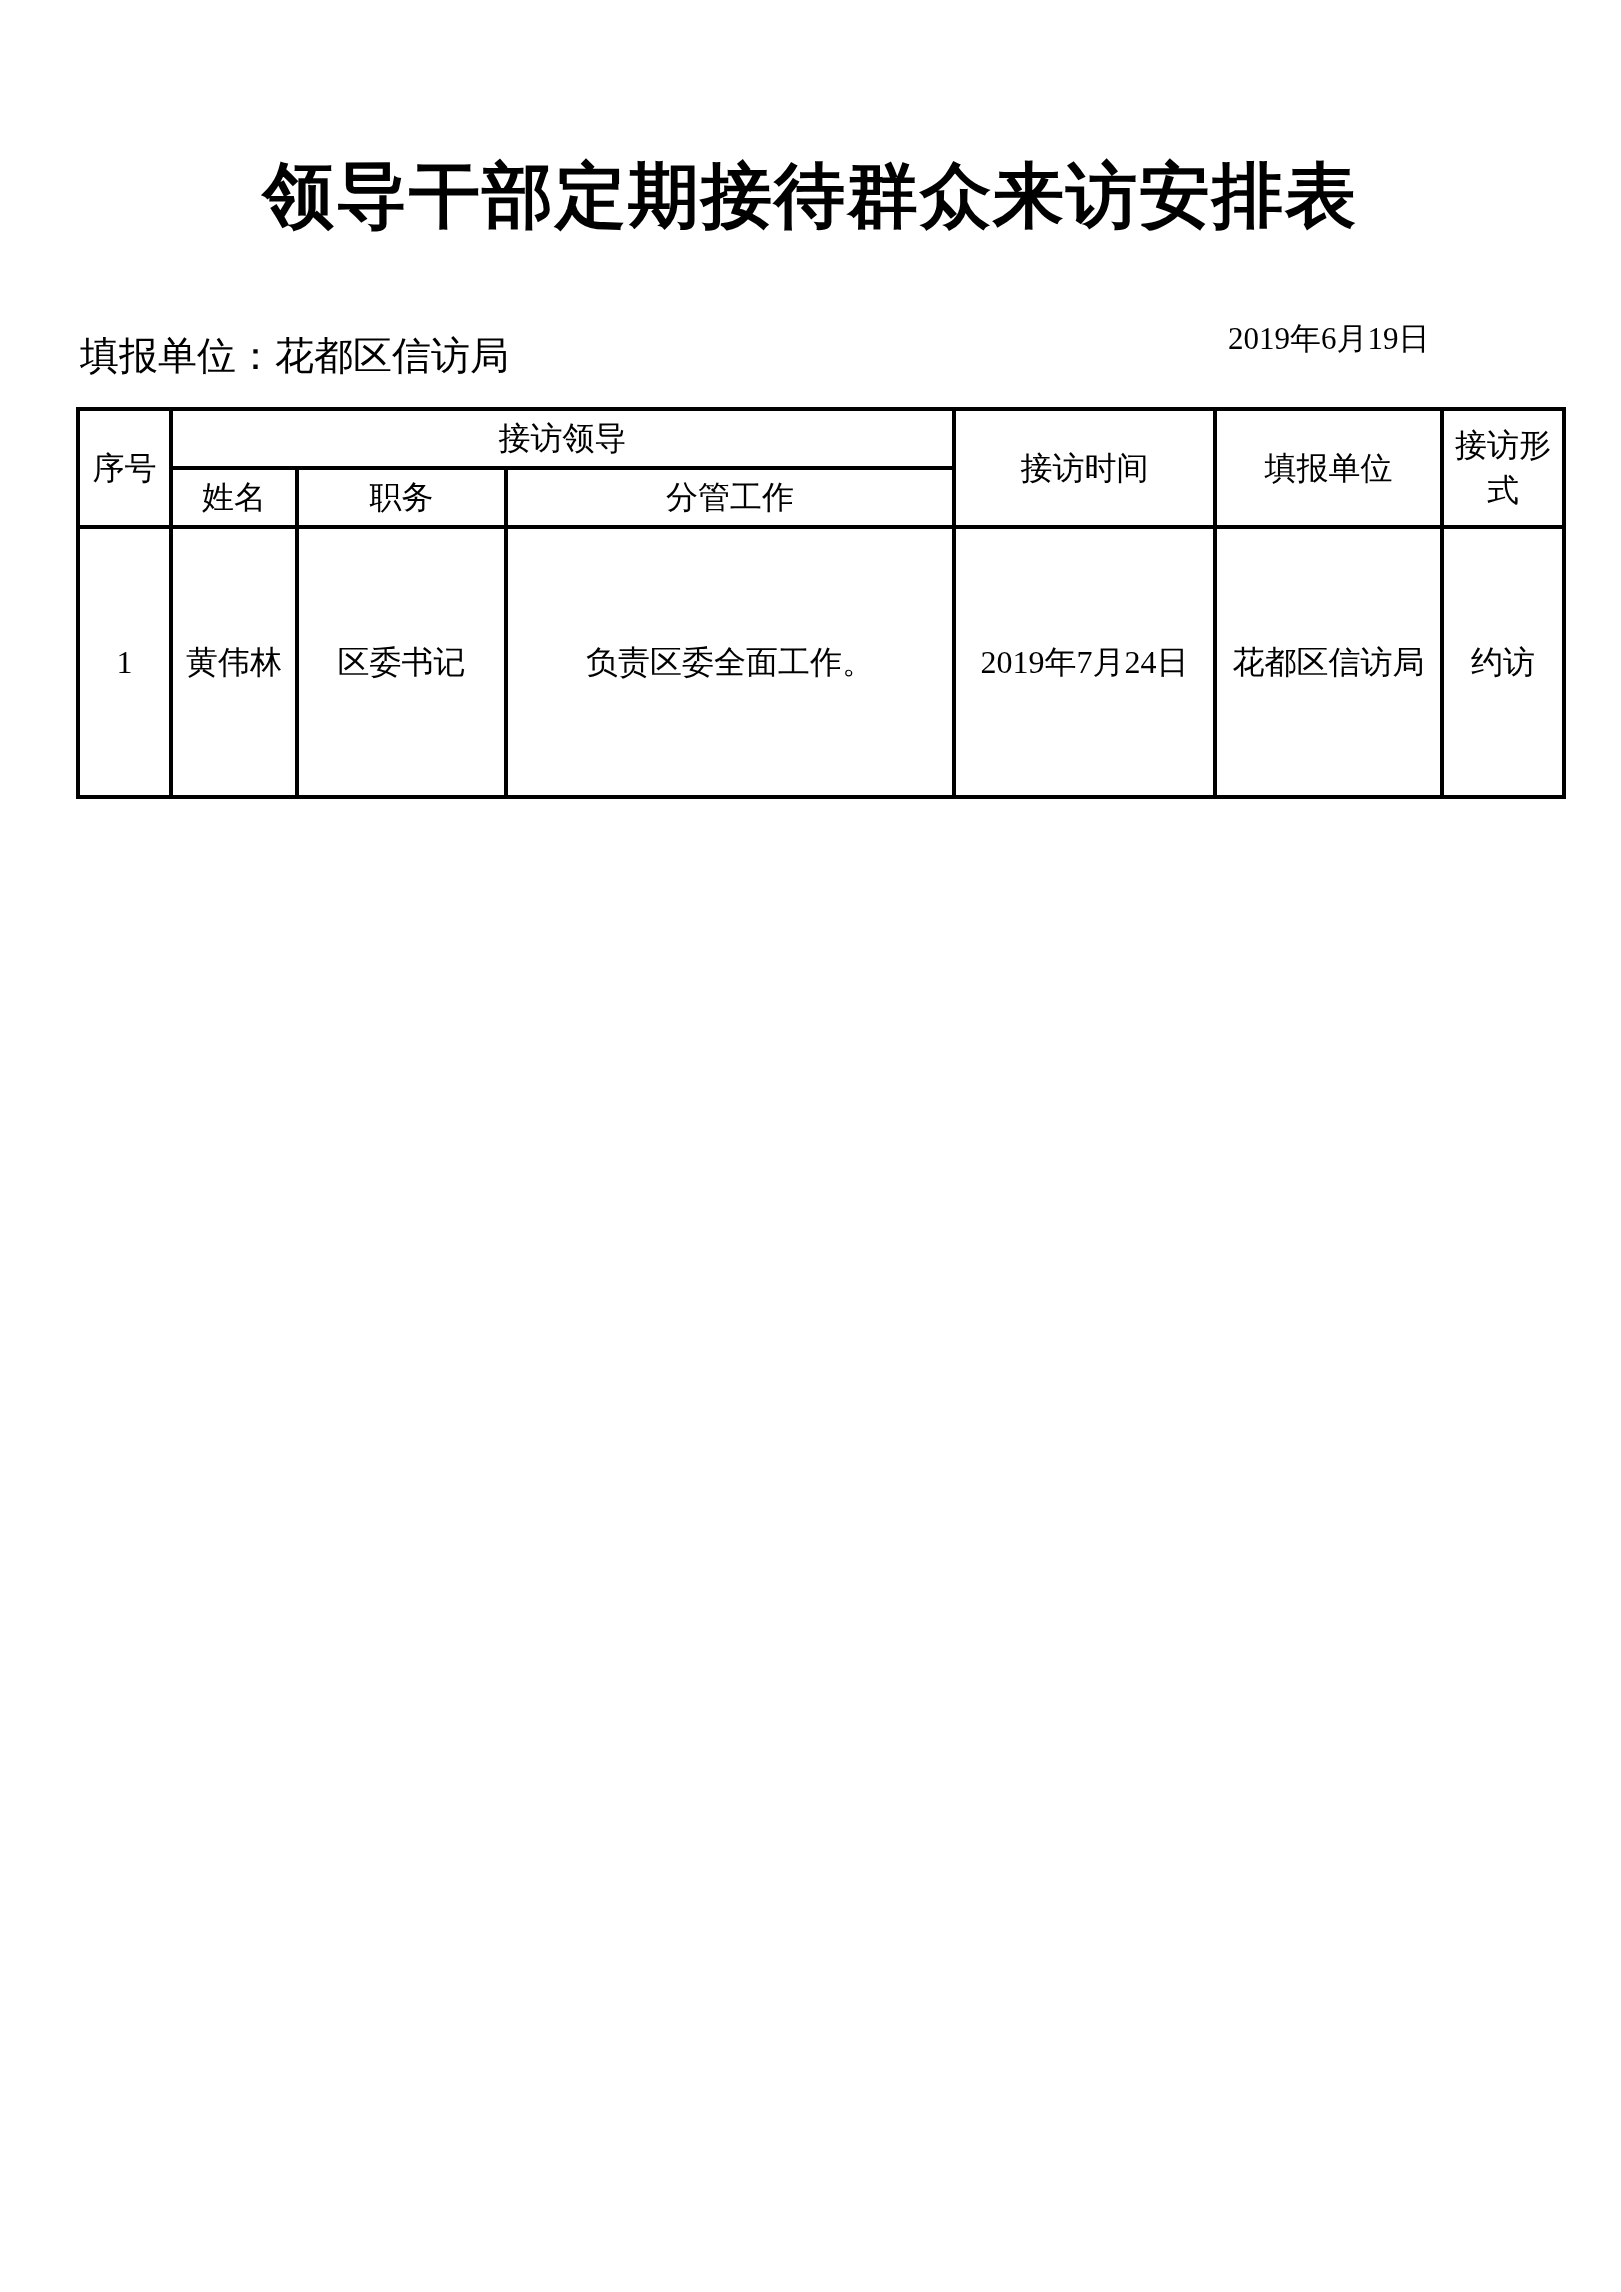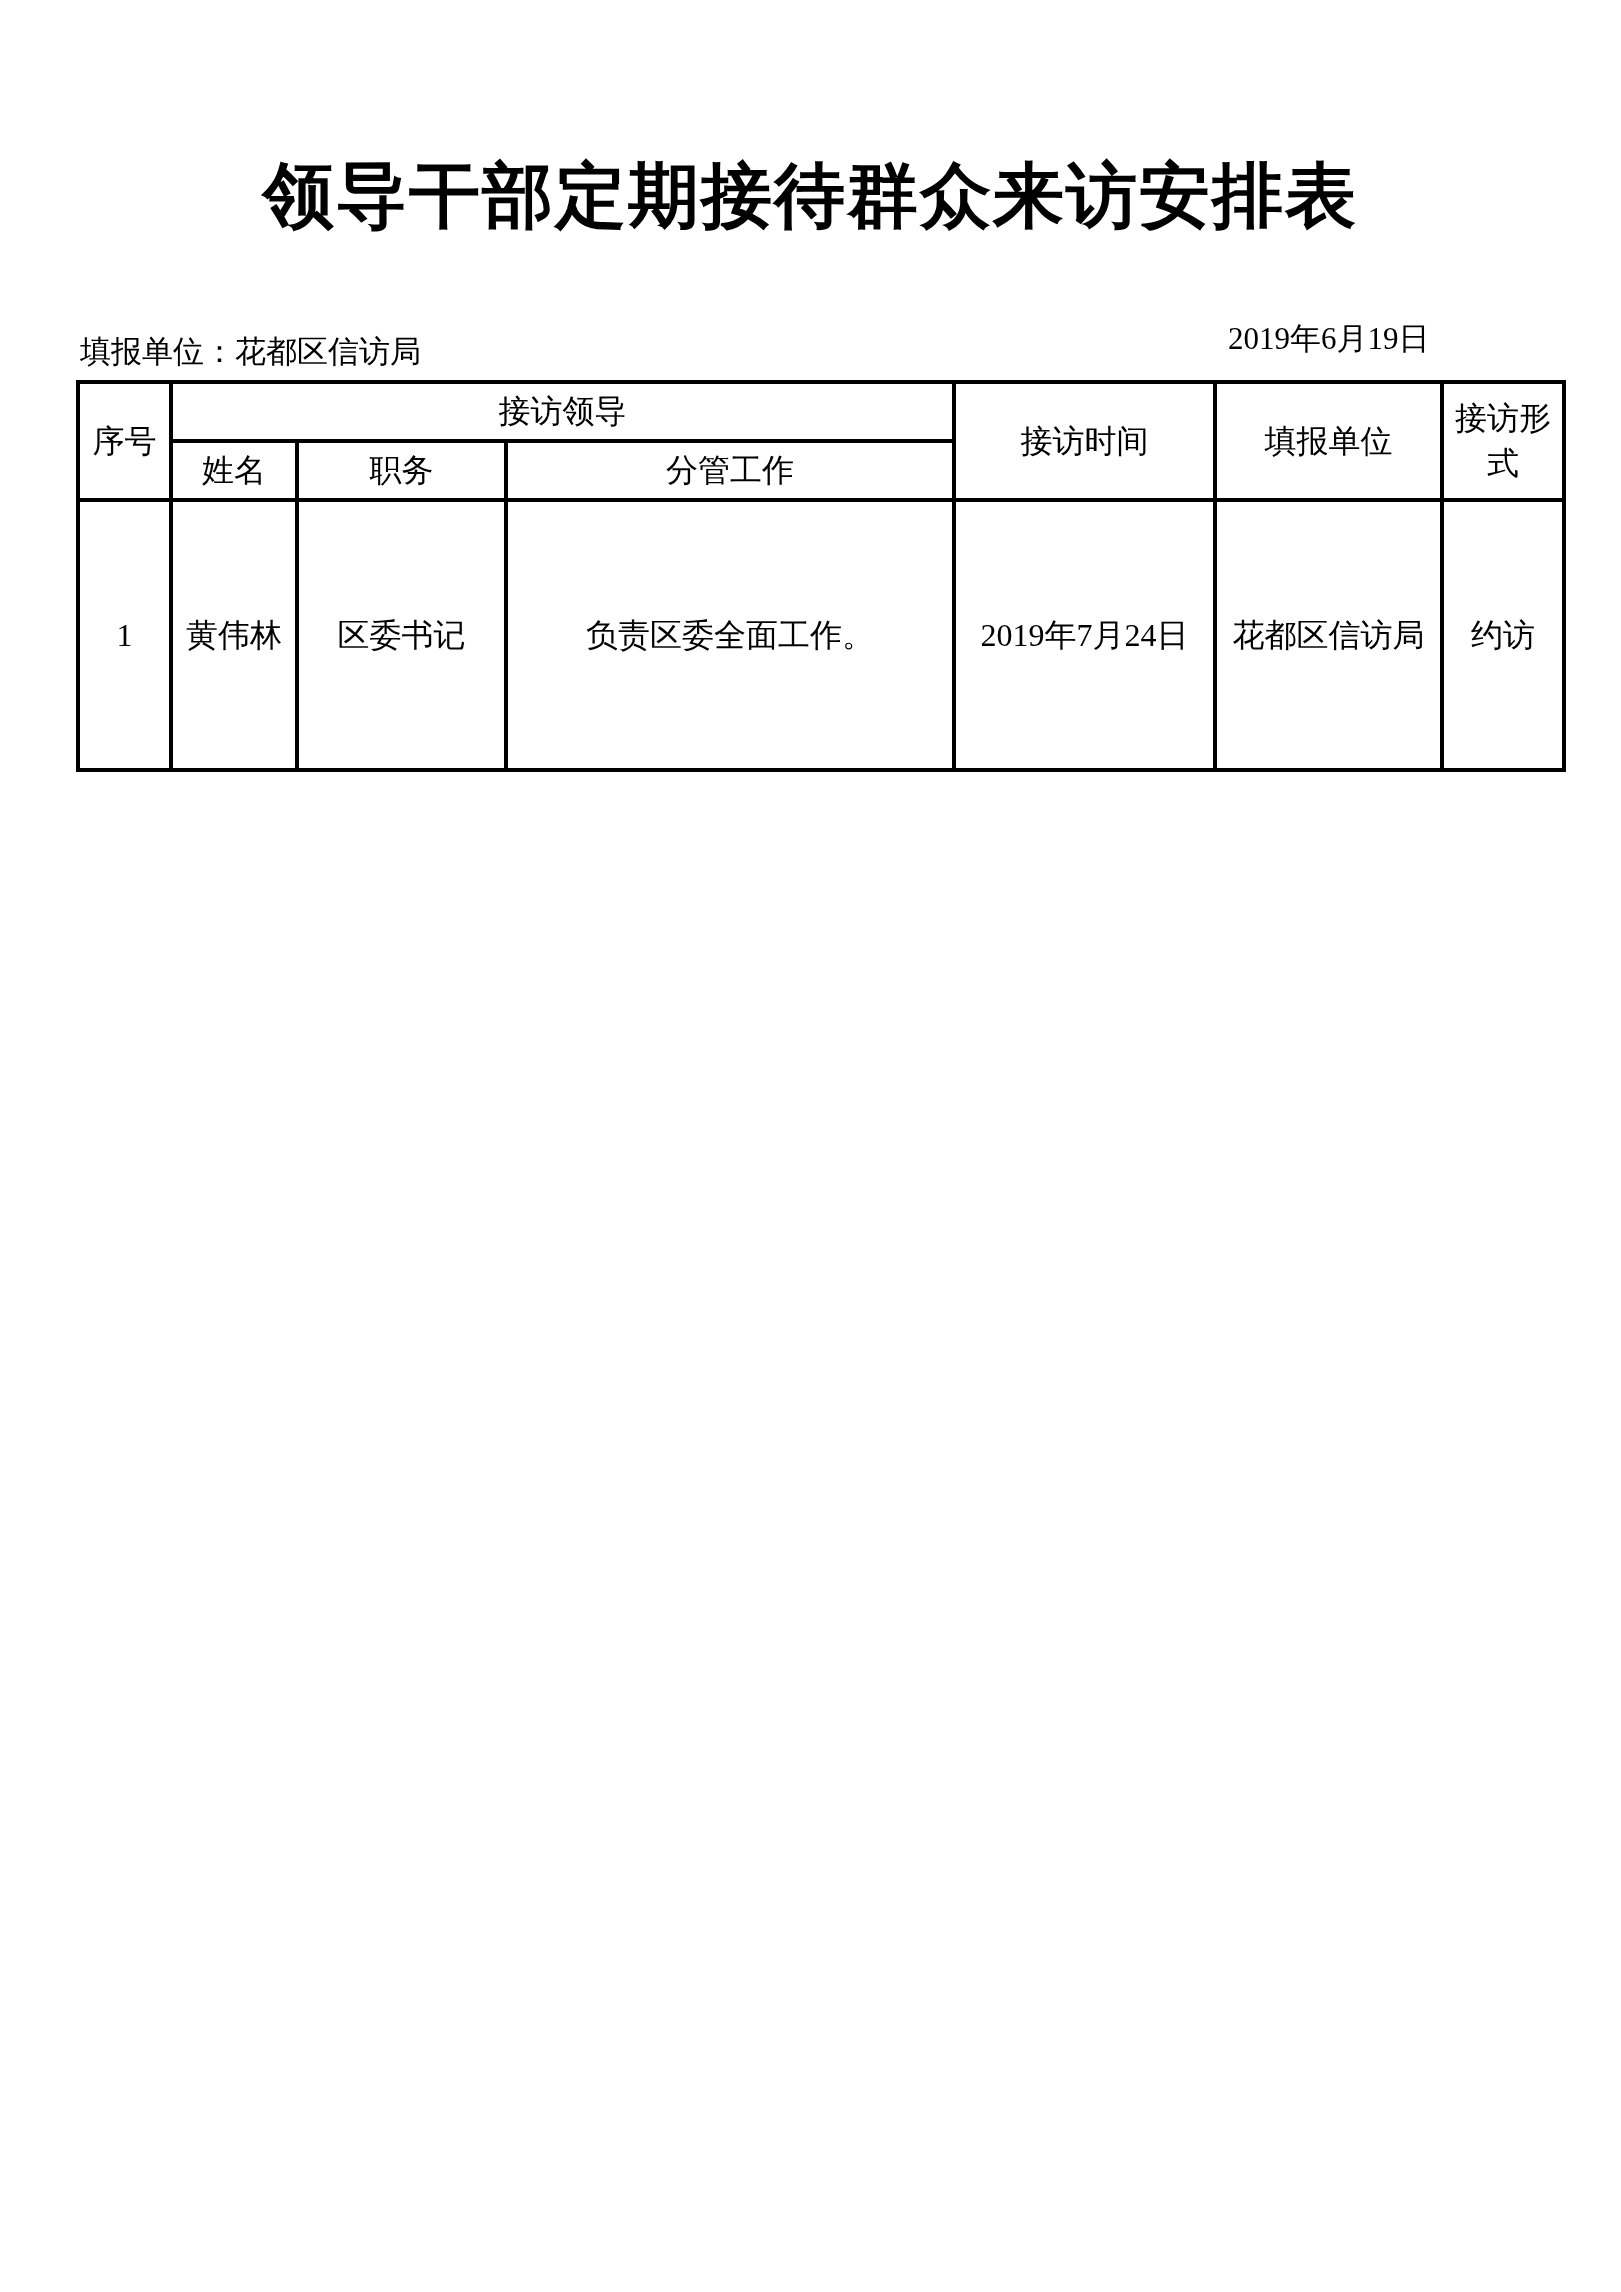--- a/index.html
+++ b/index.html
@@ -26,36 +26,36 @@
     font-size: 71px;
     font-weight: bold;
     letter-spacing: 2px;
     line-height: 1;
     white-space: nowrap;
   }
   .meta-unit {
     position: absolute;
     top: 333px;
     left: 80px;
-    font-size: 31px;
+    font-size: 39px;
     line-height: 1.2;
     white-space: nowrap;
     text-align: center;
   }
   .meta-date {
     position: absolute;
     top: 320px;
     left: 1228px;
     font-size: 31px;
     line-height: 1.2;
     white-space: nowrap;
   }
   table.schedule {
     position: absolute;
-    top: 380px;
+    top: 407px;
     left: 76px;
     width: 1486px;
     border-collapse: collapse;
     table-layout: fixed;
     border: 4.9px solid #000;
   }
   table.schedule td {
     border: 4.9px solid #000;
     font-size: 32px;
     line-height: 1.4;

